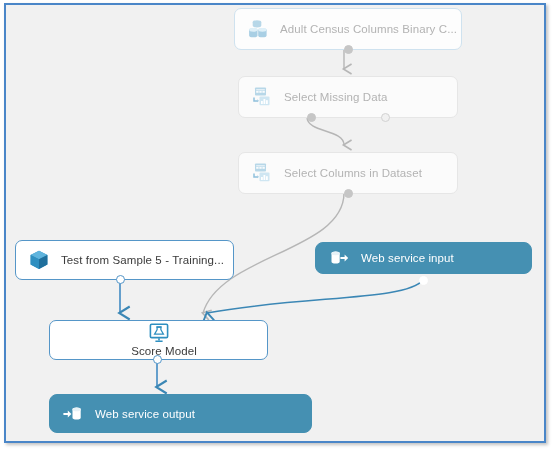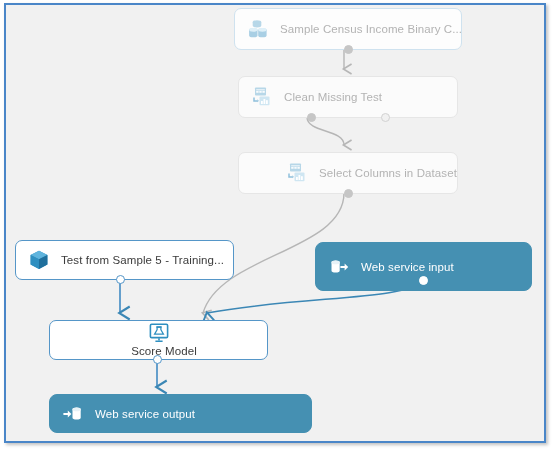--- a/index.html
+++ b/index.html
@@ -143,44 +143,44 @@
       <svg class="node-icon" viewBox="0 0 24 24">
         <ellipse cx="11" cy="5.2" rx="4.3" ry="1.9" fill="#b7d7e8"></ellipse>
         <path d="M6.7 5.2 v3.4 a4.3 1.9 0 0 0 8.6 0 v-3.4" fill="#b7d7e8"></path>
         <ellipse cx="7.3" cy="12.8" rx="4.2" ry="1.9" fill="#cfe6f2"></ellipse>
         <path d="M3.1 12.8 v5.6 a4.2 1.9 0 0 0 8.4 0 v-5.6" fill="#a9cfe4"></path>
         <ellipse cx="7.3" cy="12.8" rx="4.2" ry="1.9" fill="#dff0f8"></ellipse>
         <ellipse cx="16.4" cy="12.8" rx="4.2" ry="1.9" fill="#cfe6f2"></ellipse>
         <path d="M12.2 12.8 v5.6 a4.2 1.9 0 0 0 8.4 0 v-5.6" fill="#a9cfe4"></path>
         <ellipse cx="16.4" cy="12.8" rx="4.2" ry="1.9" fill="#dff0f8"></ellipse>
       </svg>
-      <span class="node-label">Sample Census Income Binary C...</span>
+      <span class="node-label">Adult Census Columns Binary C...</span>
     </div>
     <div class="port out-grey-filled" style="left:338px; top:40px;"></div>
 
     <div class="node faded" style="left:232px; top:71px; width:220px; height:42px;">
       <svg class="node-icon" viewBox="0 0 24 24">
         <rect x="5" y="2.5" width="11" height="8" rx="0.8" fill="#b7d7e8"></rect>
         <rect x="6.2" y="4.4" width="8.6" height="0.9" fill="#ffffff"></rect>
         <rect x="6.2" y="6.1" width="2.4" height="1.6" fill="#ffffff"></rect>
         <rect x="9.3" y="6.1" width="2.4" height="1.6" fill="#ffffff"></rect>
         <rect x="12.4" y="6.1" width="2.4" height="1.6" fill="#ffffff"></rect>
         <path d="M4 12.5 L4 16 L7.4 16" fill="none" stroke="#8fc0dc" stroke-width="1.5"></path>
         <path d="M7.6 14.3 L8.8 16 L7.0 17.2 Z" fill="#8fc0dc"></path>
         <rect x="9.5" y="11.6" width="10" height="8.6" rx="0.8" fill="#cfe6f2"></rect>
         <rect x="11" y="16" width="1.8" height="3" fill="#ffffff"></rect>
         <rect x="13.5" y="14" width="1.8" height="5" fill="#ffffff"></rect>
         <rect x="16" y="15.2" width="1.8" height="3.8" fill="#ffffff"></rect>
       </svg>
-      <span class="node-label">Clean Missing Test</span>
+      <span class="node-label">Select Missing Data</span>
     </div>
     <div class="port out-grey-filled" style="left:301px; top:108px;"></div>
     <div class="port out-grey-empty" style="left:375px; top:108px;"></div>
 
-    <div class="node faded" style="left:232px; top:147px; width:220px; height:42px;justify-content:flex-end;">
+    <div class="node faded" style="left:232px; top:147px; width:220px; height:42px;">
       <svg class="node-icon" viewBox="0 0 24 24">
         <rect x="5" y="2.5" width="11" height="8" rx="0.8" fill="#b7d7e8"></rect>
         <rect x="6.2" y="4.4" width="8.6" height="0.9" fill="#ffffff"></rect>
         <rect x="6.2" y="6.1" width="2.4" height="1.6" fill="#ffffff"></rect>
         <rect x="9.3" y="6.1" width="2.4" height="1.6" fill="#ffffff"></rect>
         <rect x="12.4" y="6.1" width="2.4" height="1.6" fill="#ffffff"></rect>
         <path d="M4 12.5 L4 16 L7.4 16" fill="none" stroke="#8fc0dc" stroke-width="1.5"></path>
         <path d="M7.6 14.3 L8.8 16 L7.0 17.2 Z" fill="#8fc0dc"></path>
         <rect x="9.5" y="11.6" width="10" height="8.6" rx="0.8" fill="#cfe6f2"></rect>
         <rect x="11" y="16" width="1.8" height="3" fill="#ffffff"></rect>
@@ -195,21 +195,21 @@
       <svg class="node-icon" viewBox="0 0 24 24">
         <path d="M12 2.8 L20.4 7 L20.4 16.6 L12 20.9 L3.6 16.6 L3.6 7 Z" fill="#2f8fc0"></path>
         <path d="M12 2.8 L20.4 7 L12 11.3 L3.6 7 Z" fill="#5fb4dd"></path>
         <path d="M12 11.3 L20.4 7 L20.4 16.6 L12 20.9 Z" fill="#1f6f9c"></path>
         <path d="M12 11.3 L12 20.9 L3.6 16.6 L3.6 7 Z" fill="#2f8fc0"></path>
       </svg>
       <span class="node-label">Test from Sample 5 - Training...</span>
     </div>
     <div class="port out-blue-empty" style="left:110px; top:270px;"></div>
 
-    <div class="node webservice" style="left:309px; top:237px; width:217px; height:49px;">
+    <div class="node webservice" style="left:309px; top:237px; width:217px; height:32px;">
       <svg class="node-icon" viewBox="0 0 24 24">
         <ellipse cx="8.6" cy="7.4" rx="4.1" ry="1.8" fill="#ffffff"></ellipse>
         <path d="M4.5 7.4 v8.4 a4.1 1.8 0 0 0 8.2 0 v-8.4" fill="#ffffff"></path>
         <ellipse cx="8.6" cy="7.4" rx="4.1" ry="1.8" fill="#e8f2f7"></ellipse>
         <path d="M13.4 12 L19.6 12" stroke="#ffffff" stroke-width="2" fill="none"></path>
         <path d="M17.6 8.6 L21.2 12 L17.6 15.4 Z" fill="#ffffff"></path>
       </svg>
       <span class="node-label">Web service input</span>
     </div>
     <div class="port out-white-filled" style="left:413px; top:271px;"></div>

